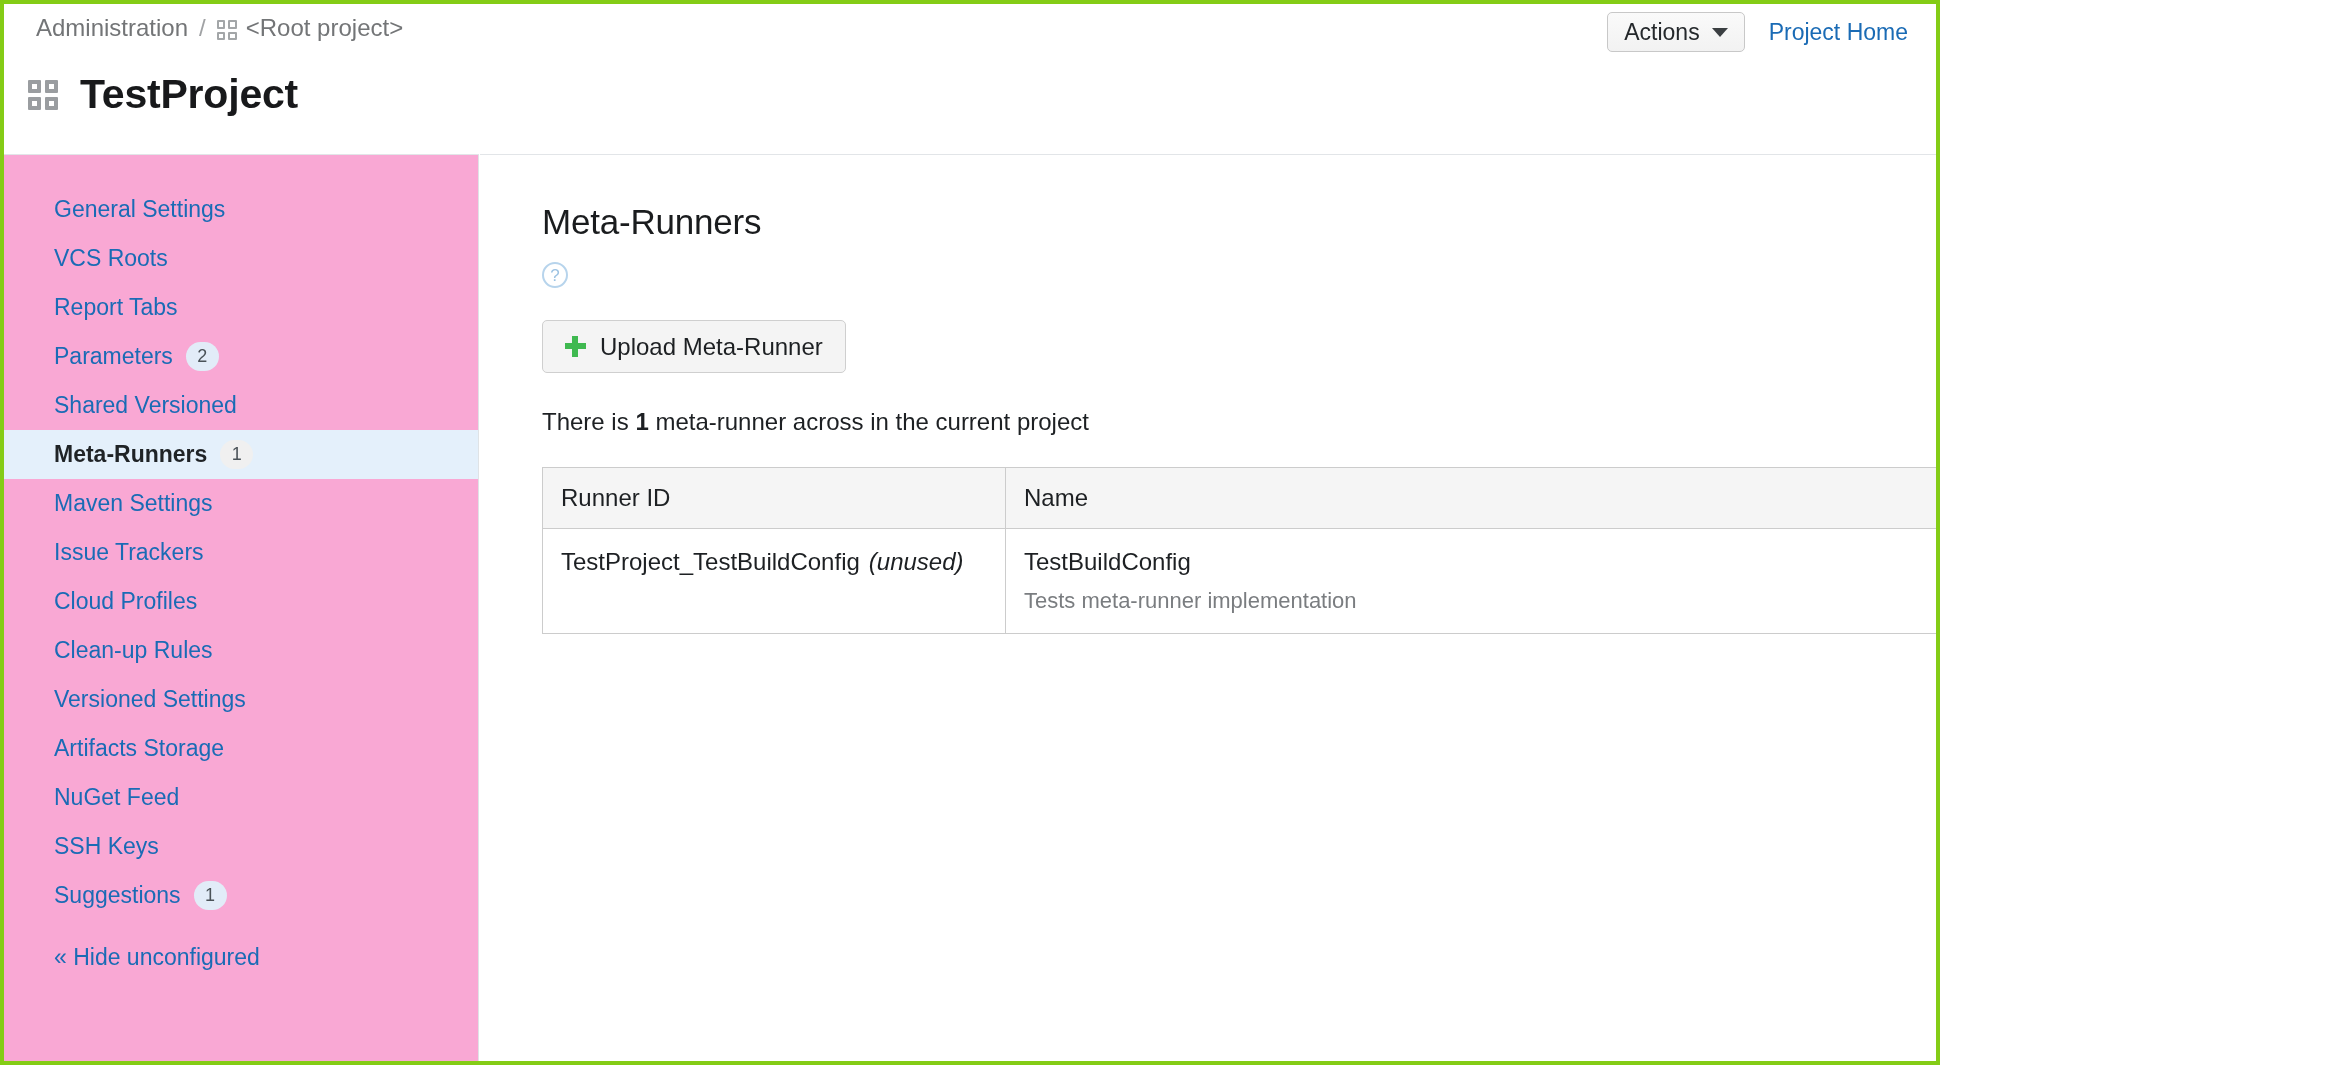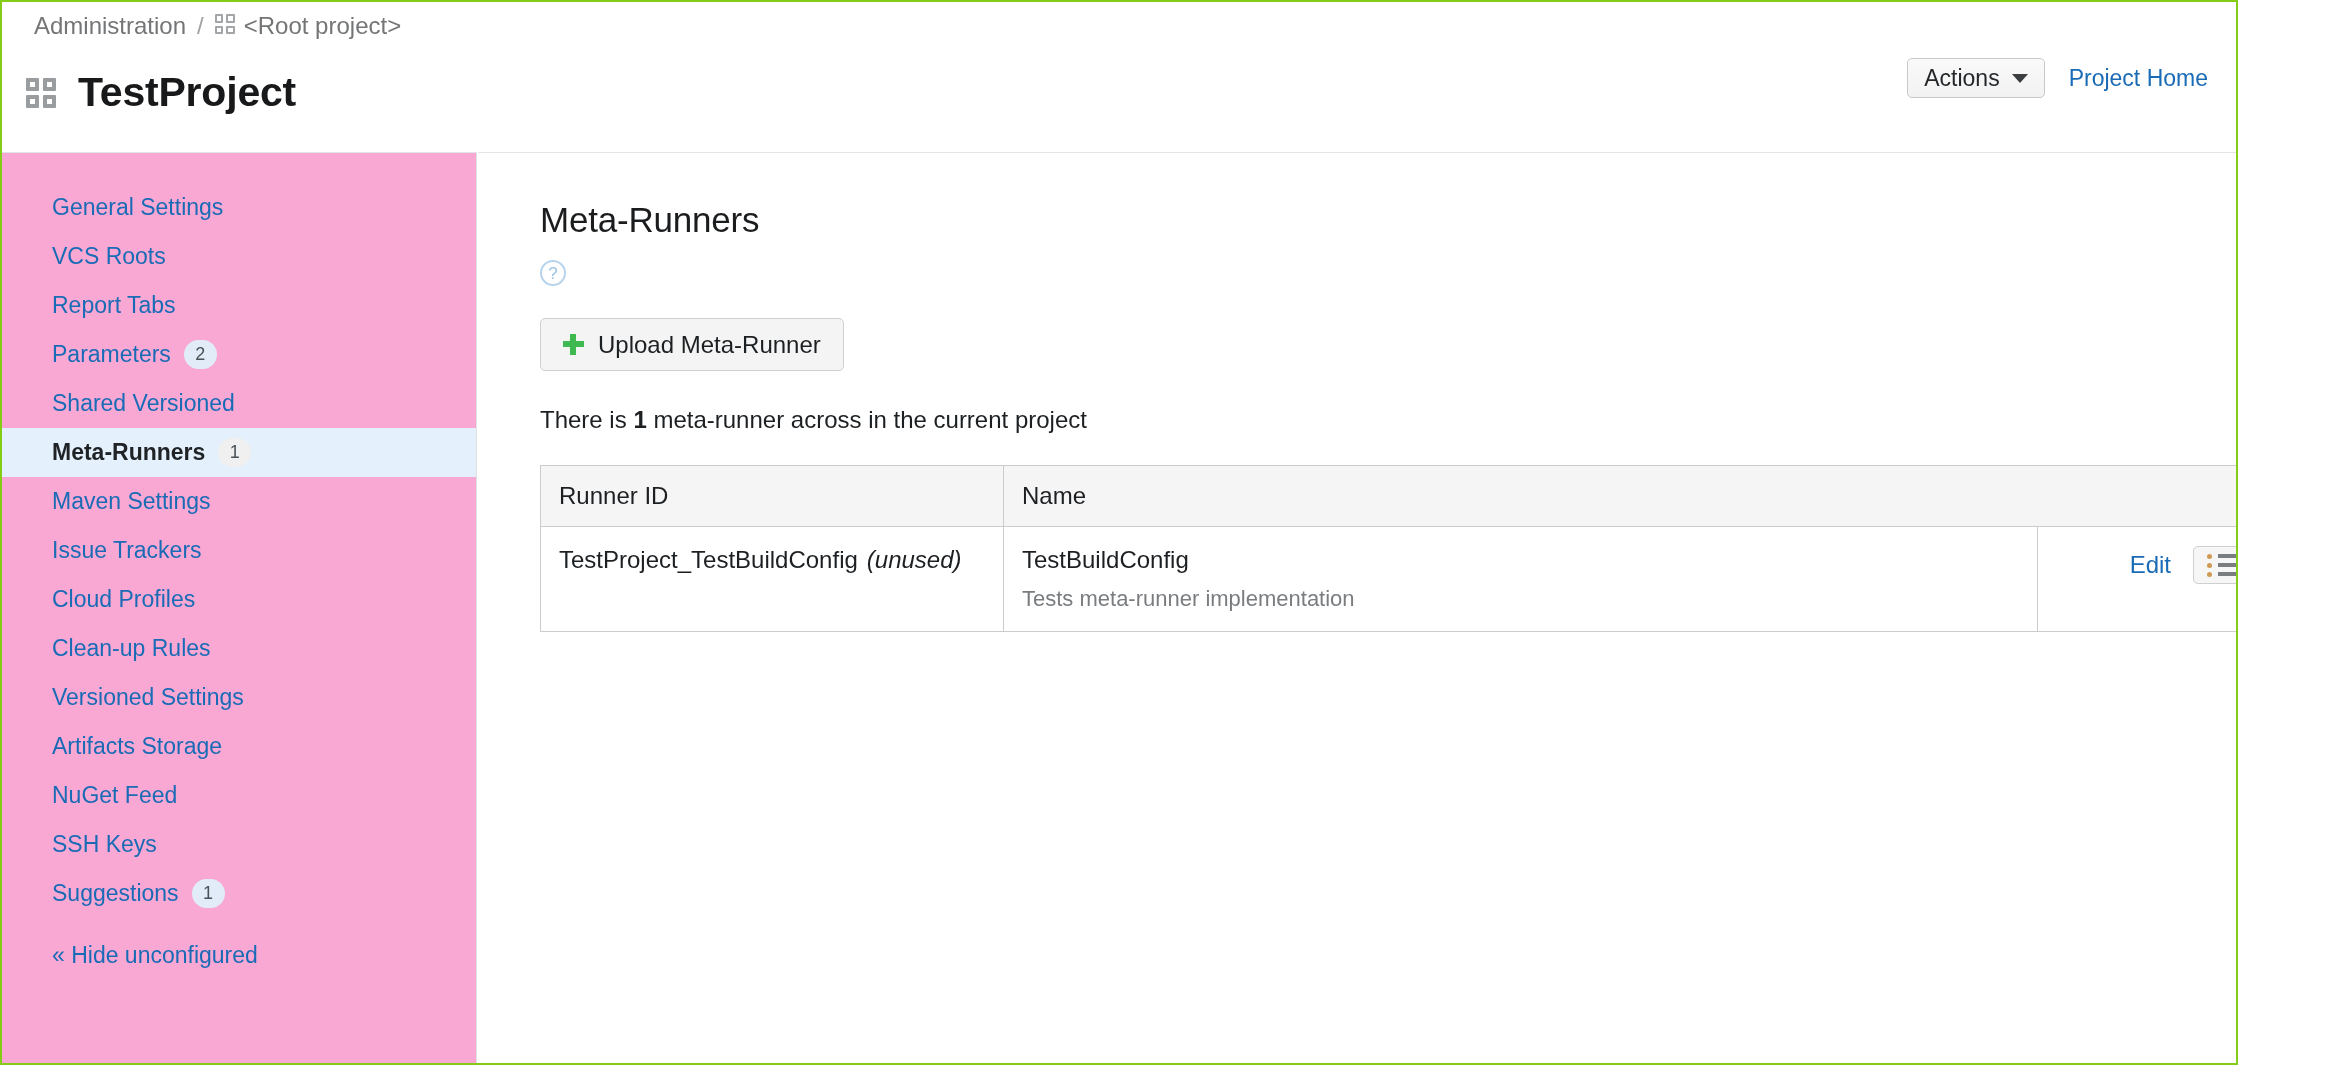--- a/index.html
+++ b/index.html
@@ -5,23 +5,23 @@
   * { box-sizing: border-box; }
   html, body {
     margin: 0; padding: 0;
     width: 2342px; height: 1065px;
     background: #ffffff;
     font-family: "Liberation Sans", sans-serif;
     -webkit-font-smoothing: antialiased;
   }
   #app {
     position: relative;
-    width: 2238px; height: 1065px;
+    width: 1940px; height: 1065px;
     background: #ffffff;
-    border: 2px solid #84cc16;
+    border: 4px solid #84cc16;
     overflow: hidden;
   }
 
   
   .topbar {
     position: absolute;
     left: 0; top: 0; right: 0;
     height: 150px;
     background: #ffffff;
   }
@@ -35,21 +35,21 @@
   }
   .breadcrumb .crumb-link {
     color: #737577;
     text-decoration: none;
   }
   .breadcrumb .crumb-sep {
     margin: 0 11px;
     color: #a0a2a4;
   }
   .breadcrumb .crumb-proj {
-    display: flex; align-items: flex-start; gap: 9px;
+    display: flex; align-items: flex-end; gap: 9px;
     color: #737577;
     text-decoration: none;
   }
 
   
   .proj-icon {
     display: inline-grid;
     grid-template-columns: repeat(2, 1fr);
     grid-template-rows: repeat(2, 1fr);
     gap: 3px;
@@ -74,21 +74,21 @@
     font-size: 41px;
     font-weight: 700;
     color: #18191b;
     letter-spacing: -0.2px;
     line-height: 1;
   }
 
   .topbar-right {
     position: absolute;
     right: 28px; top: 8px;
-    display: flex; align-items: center; gap: 24px; margin-top: 48px;
+    display: flex; align-items: center; gap: 24px;
   }
   .btn-actions {
     display: inline-flex; align-items: center; gap: 12px;
     height: 40px;
     padding: 0 16px;
     background: linear-gradient(#fafafa, #f2f2f2);
     border: 1px solid #c8c8c8;
     border-radius: 5px;
     font-size: 23px;
     color: #24282b;

